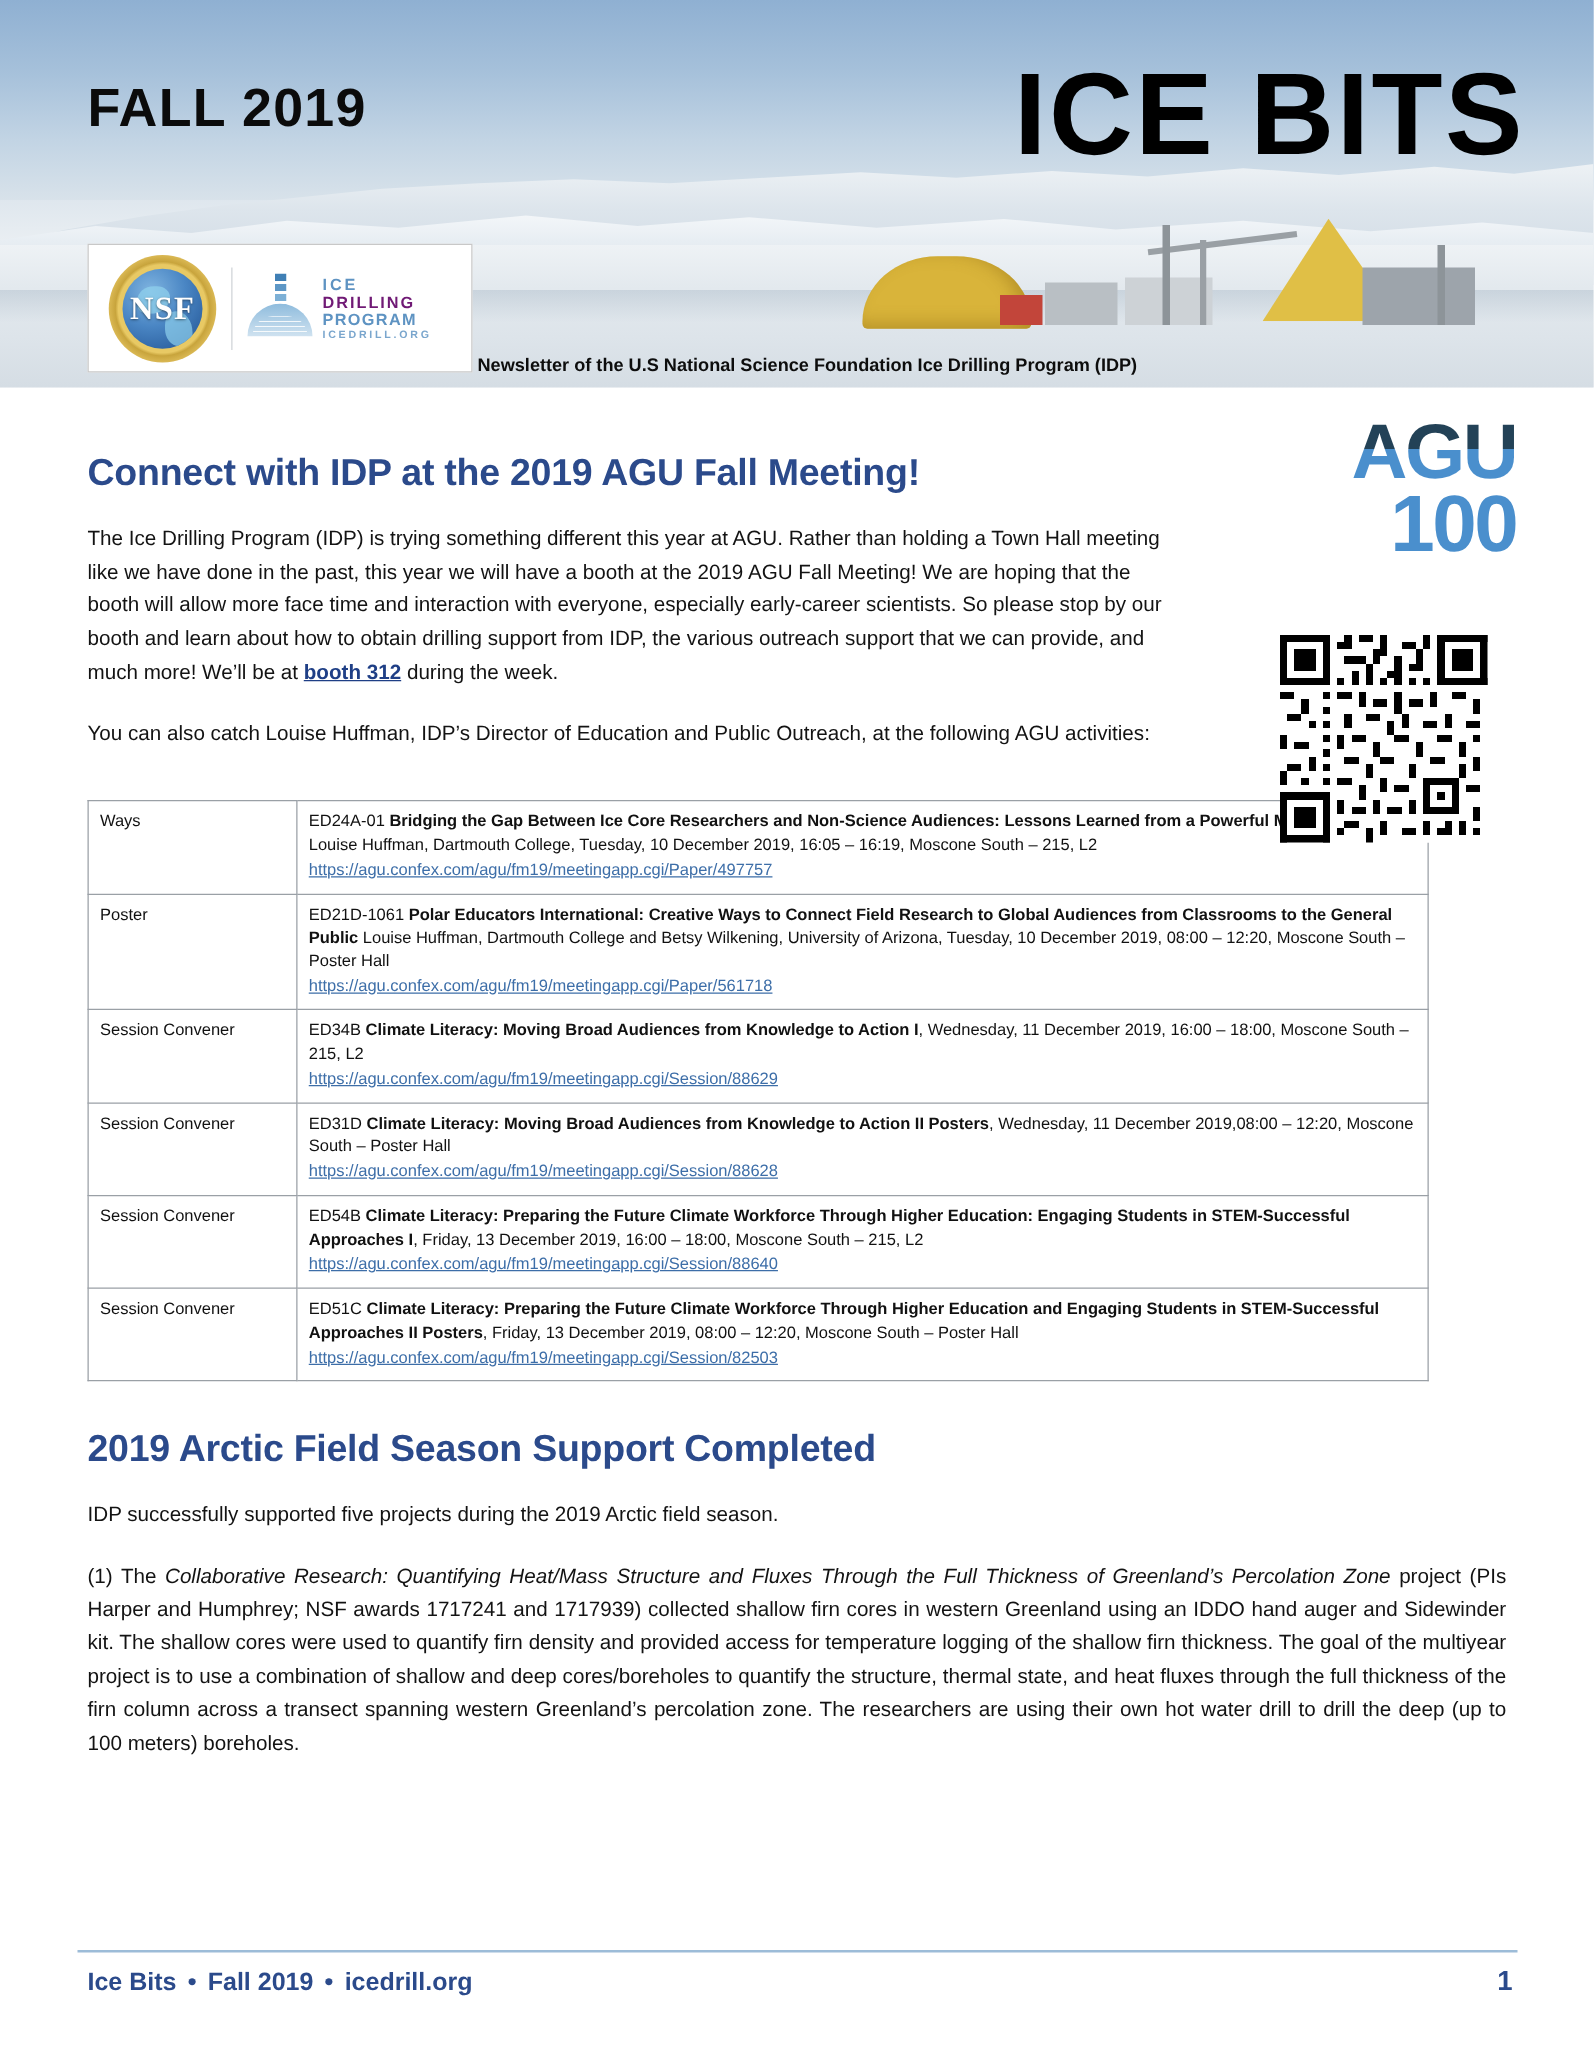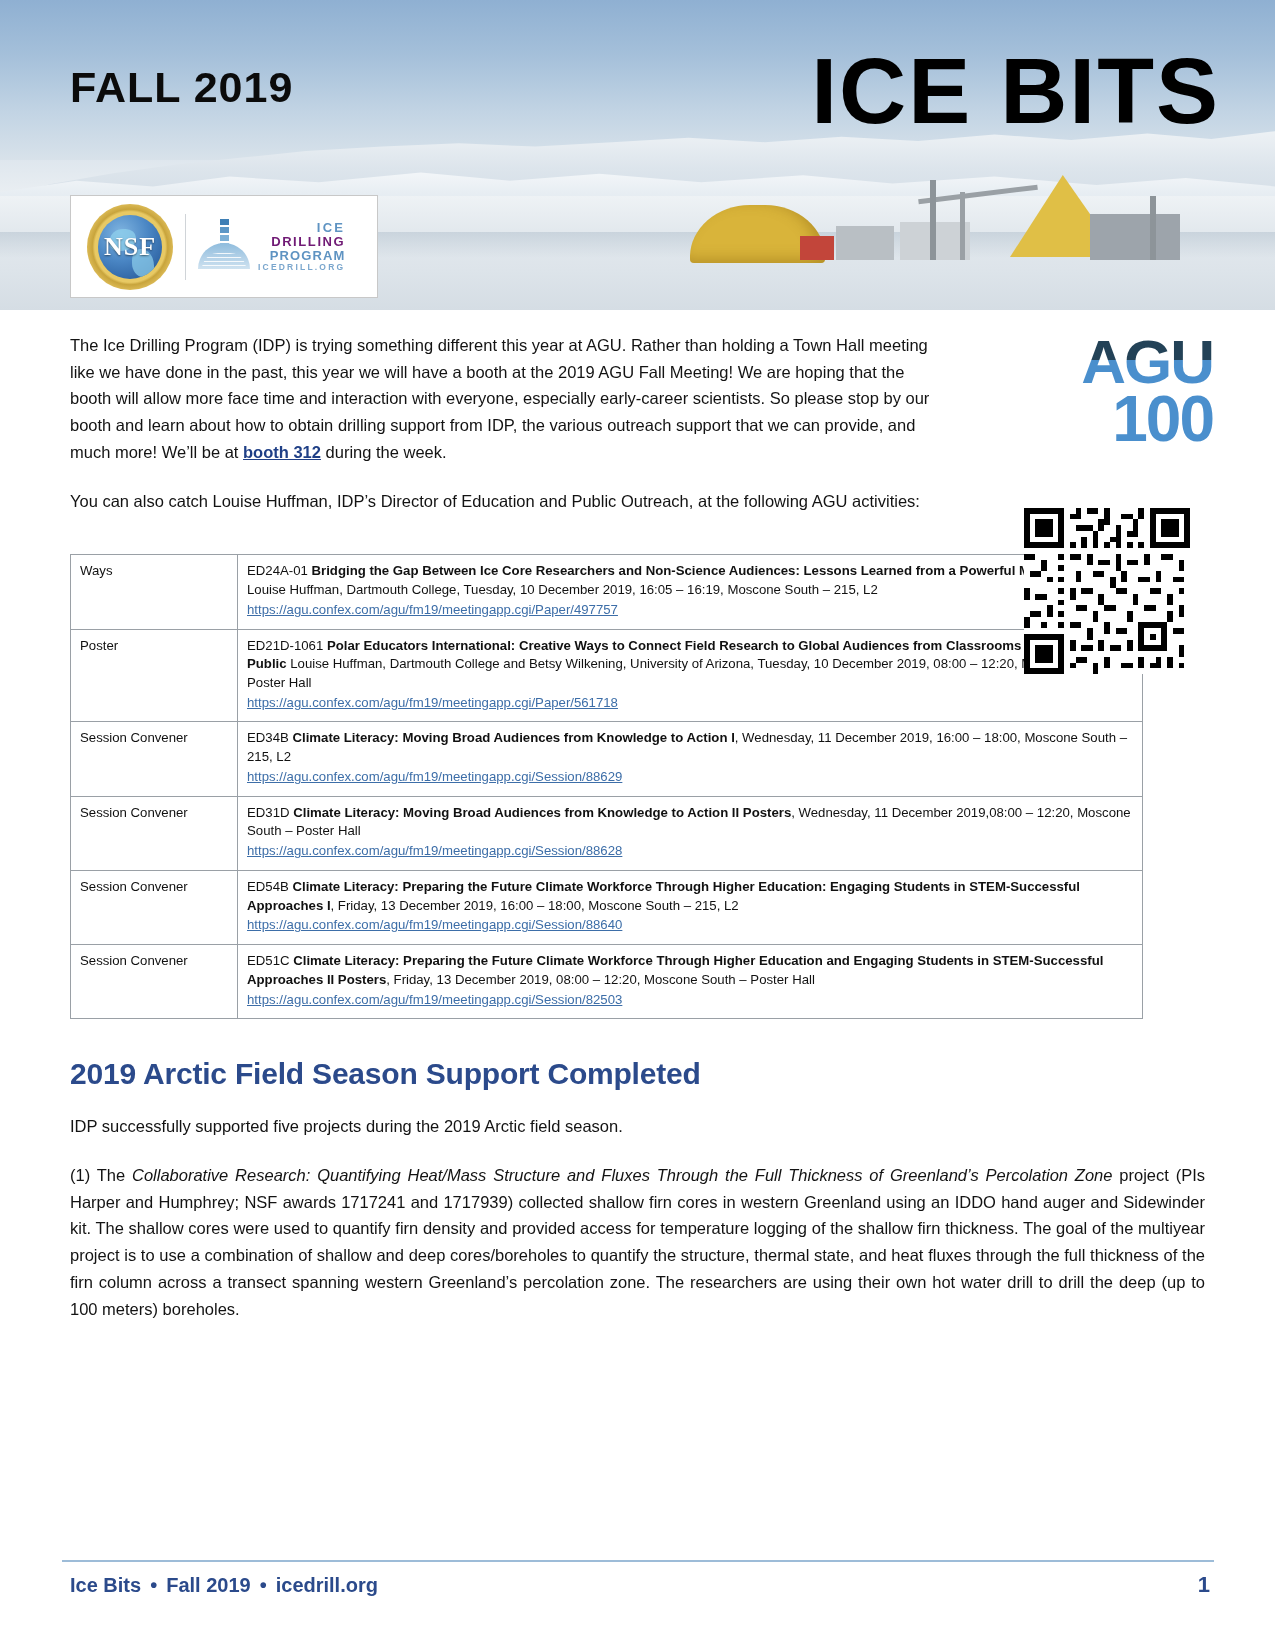--- a/index.html
+++ b/index.html
@@ -161,21 +161,21 @@
   }
   .idp-dome::after {
     content: ""; position: absolute; left: 4px; bottom: 0; right: 4px; height: 16px;
     border-radius: 22px 22px 0 0;
     background: repeating-linear-gradient(to bottom, rgba(255,255,255,.85) 0 1px, rgba(255,255,255,0) 1px 4px);
   }
   .idp-tower {
     position: absolute; left: 22px; top: 0; width: 9px; height: 30px;
     background: linear-gradient(to bottom,#3f7fb5 0 6px,#ffffff 6px 8px,#5d97c6 8px 14px,#ffffff 14px 16px,#7db0d6 16px 22px,#ffffff 22px 24px,#9cc3e0 24px 30px);
   }
-  .idp-words { line-height: 1.08; text-align: right; }
+  .idp-words { line-height: 1.08; }
   .idp-words .l1 { font-size: 13px; font-weight: bold; letter-spacing: 2.3px; color: #5e93c2; }
   .idp-words .l2 { font-size: 13px; font-weight: bold; letter-spacing: 1.6px; color: #701a75; }
   .idp-words .l3 { font-size: 13px; font-weight: bold; letter-spacing: 1.1px; color: #5e93c2; }
   .idp-words .l4 { font-size: 8.5px; font-weight: bold; letter-spacing: 2.2px; color: #7aa6cd; }
 
   .masthead-sub {
     position: absolute;
     left: 382px; top: 285px;
     font-size: 14.5px;
     font-weight: bold;
@@ -336,20 +336,21 @@
       </div>
       <div class="idp-words">
         <div class="l1">ICE</div>
         <div class="l2">DRILLING</div>
         <div class="l3">PROGRAM</div>
         <div class="l4">ICEDRILL.ORG</div>
       </div>
     </div>
   </div>
 
+  <div class="masthead-sub">Newsletter of the U.S National Science Foundation Ice Drilling Program (IDP)</div>
 </div>
 
 <div class="page">
   <div class="content">
 
     <div class="agu-logo">
       <div class="agu-top">AGU</div>
       <div class="agu-bottom">100</div>
     </div>
 
@@ -469,20 +470,21 @@
           <rect x="20" y="26" width="1" height="2"></rect>
             <rect x="22" y="27" width="2" height="1"></rect>
           <rect x="25" y="26" width="1" height="2"></rect>
             <rect x="27" y="27" width="1" height="1"></rect>
           <rect x="8" y="27" width="1" height="1"></rect>
             <rect x="23" y="26" width="1" height="1"></rect>
         </g>
       </svg>
     </div>
 
+    <h1 class="section">Connect with IDP at the 2019 AGU Fall Meeting!</h1>
 
     <p class="body narrow"><span>The Ice Drilling Program (IDP) is trying something different this year at AGU. Rather than holding a Town Hall meeting like we have done in the past, this year we will have a booth at the 2019 AGU Fall Meeting! We are hoping that the booth will allow more face time and interaction with everyone, especially early-career scientists. So please stop by our booth and learn about how to obtain drilling support from IDP, the various outreach support that we can provide, and much more! We’ll be at </span><a class="inline-link" href="#">booth 312</a><span> during the week.</span></p>
 
     <p class="body narrow">You can also catch Louise Huffman, IDP’s Director of Education and Public Outreach, at the following AGU activities:</p>
 
     <table class="agu-table">
       <tbody>
         <tr>
           <td class="type-col">Ways</td>
           <td><span>ED24A-01</span> <span class="b">Bridging the Gap Between Ice Core Researchers and Non-Science Audiences: Lessons Learned from a Powerful Model (Invited)</span> <span>Louise Huffman, Dartmouth College, Tuesday, 10 December 2019, 16:05 – 16:19, Moscone South – 215, L2</span><a class="url" href="#">https://agu.confex.com/agu/fm19/meetingapp.cgi/Paper/497757</a></td>

